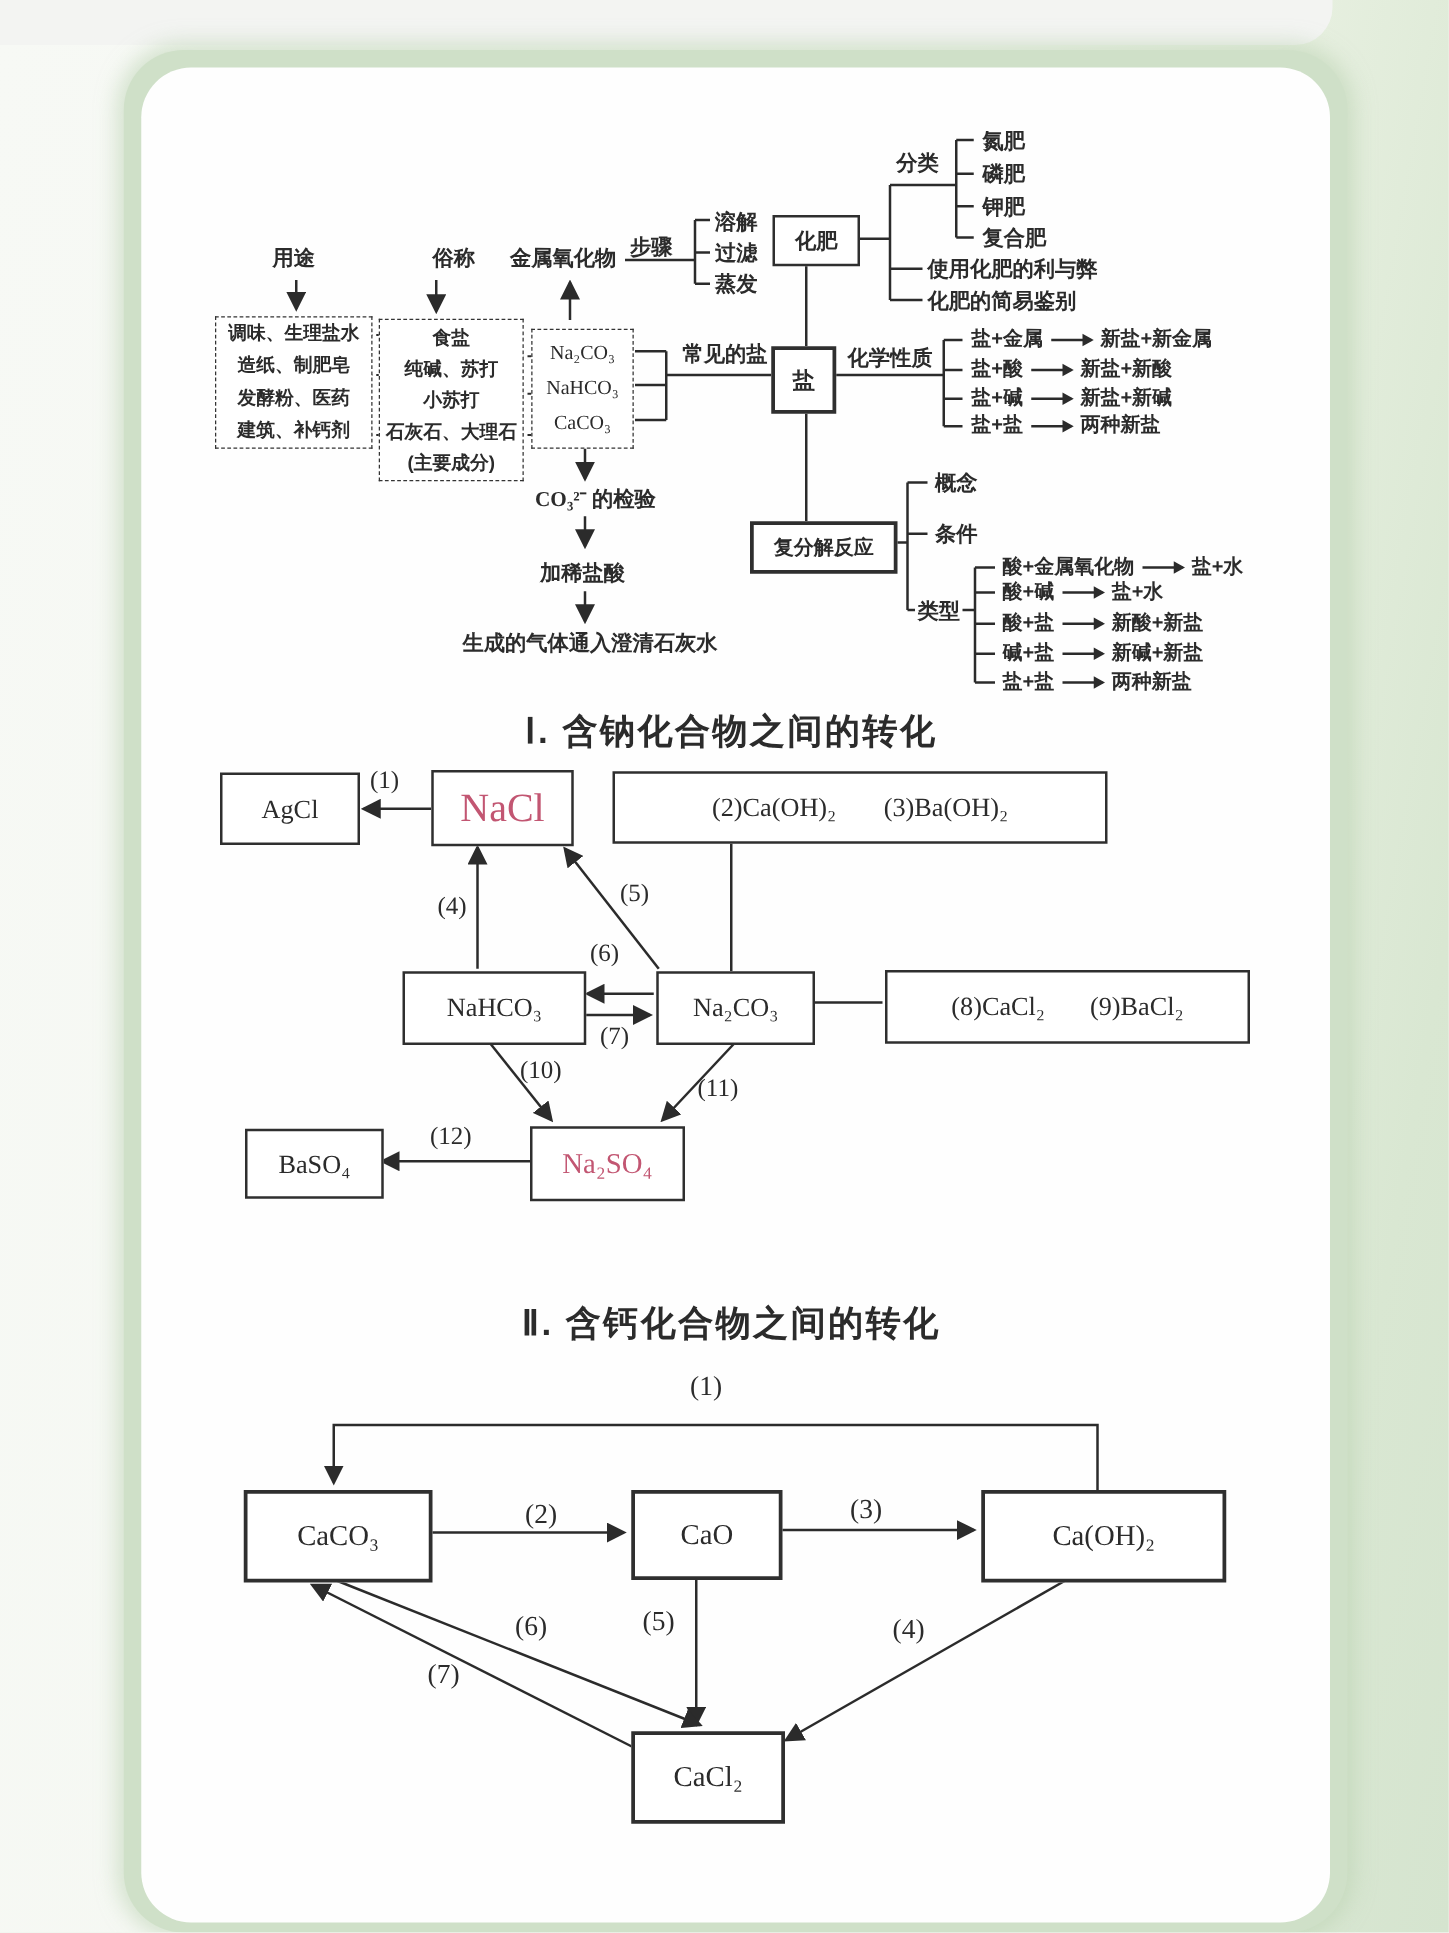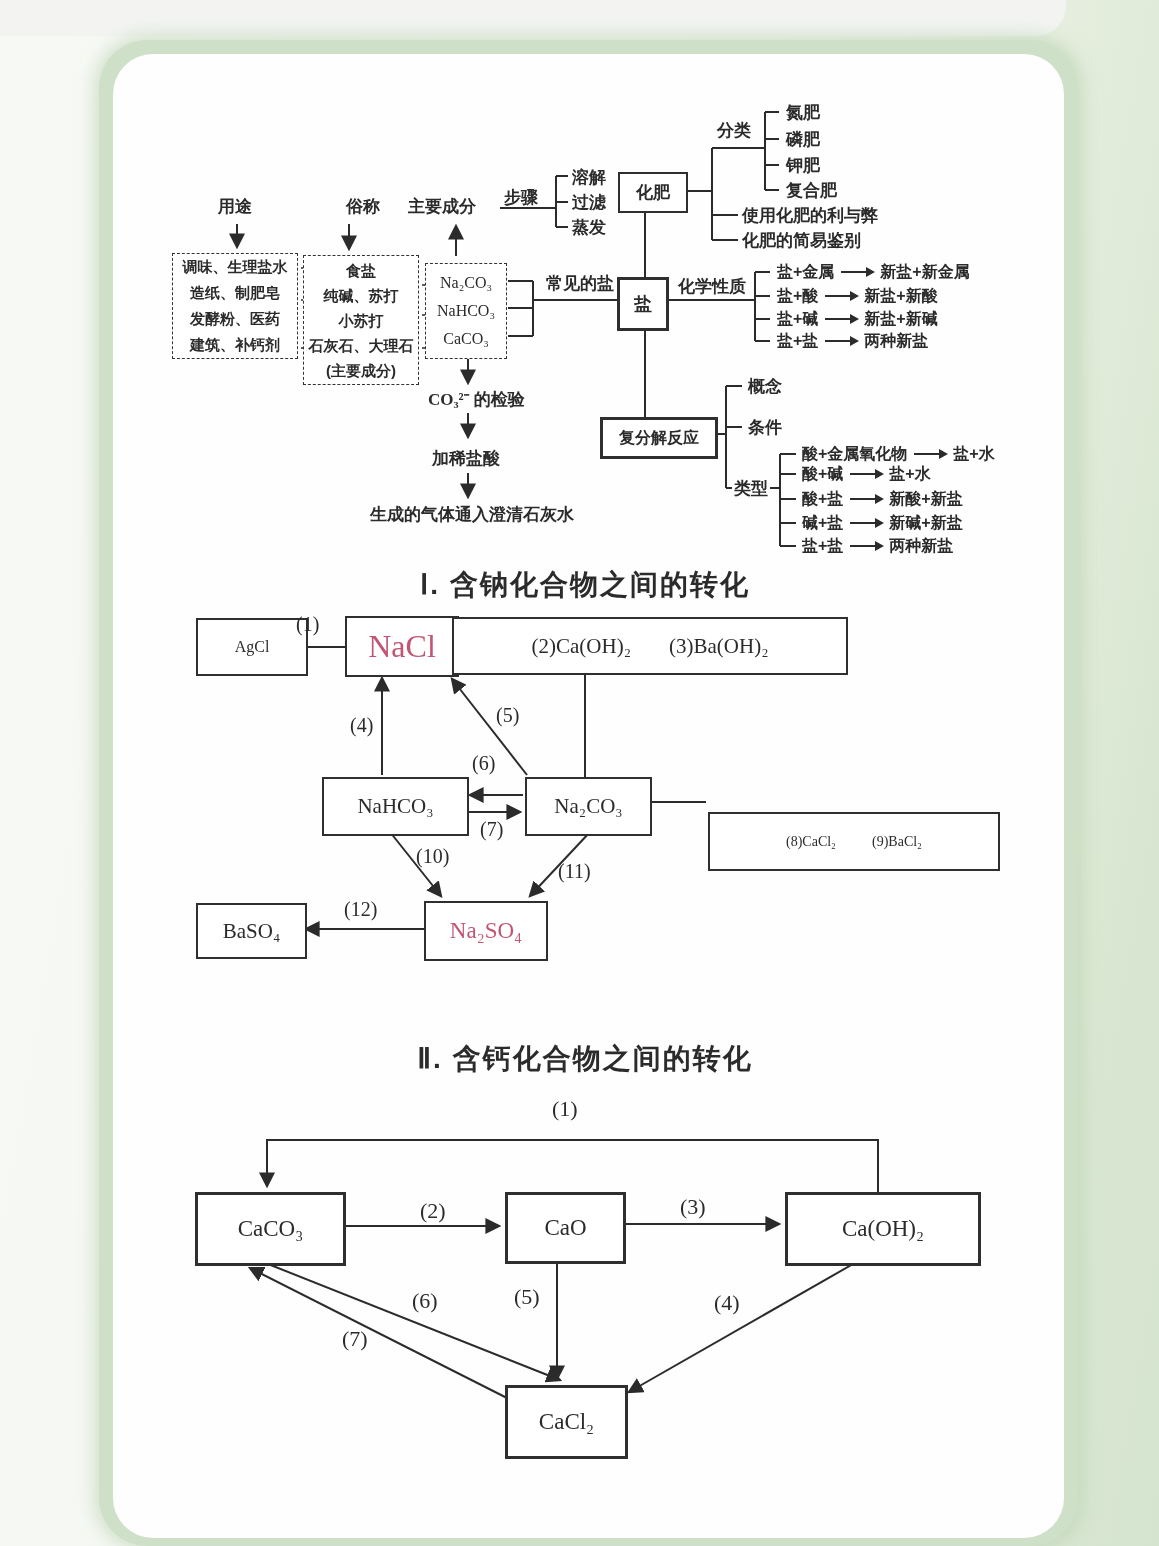--- a/index.html
+++ b/index.html
@@ -146,21 +146,21 @@
     <div>石灰石、大理石</div>
     <div>(主要成分)</div>
   </div>
 
   <div class="dbox formula" style="left:425px;top:263px;width:80px;height:94px;font-size:16px;line-height:28px;font-weight:400">
     <div>Na₂CO₃</div>
     <div>NaHCO₃</div>
     <div>CaCO₃</div>
   </div>
 
-  <div class="lbl" style="left:408px;top:197px">主要成分</div>
+  <div class="lbl" style="left:408px;top:197px">金属氧化物</div>
   <div class="lbl" style="left:504px;top:188px">步骤</div>
   <div class="lbl" style="left:572px;top:168px">溶解</div>
   <div class="lbl" style="left:572px;top:193px">过滤</div>
   <div class="lbl" style="left:572px;top:218px">蒸发</div>
 
   <div class="box" style="left:618px;top:172px;width:66px;height:37px;font-weight:700;font-size:17px">
     <span>化肥</span>
   </div>
   <div class="lbl" style="left:717px;top:121px">分类</div>
   <div class="lbl" style="left:786px;top:103px">氮肥</div>
@@ -229,37 +229,37 @@
     <span class="harrow"></span>
     <span>两种新盐</span>
   </div>
 
   <div class="lbl formula" style="left:428px;top:390px">CO₃²⁻ 的检验</div>
   <div class="lbl" style="left:432px;top:449px">加稀盐酸</div>
   <div class="lbl" style="left:370px;top:505px">生成的气体通入澄清石灰水</div>
 
   <div class="sec-title" style="left:585px;top:566px">Ⅰ. 含钠化合物之间的转化</div>
 
-  <div class="box formula" style="left:196px;top:618px;width:108px;height:54px;font-size:16px">
+  <div class="box formula" style="left:176px;top:618px;width:108px;height:54px;font-size:21px">
     <span>AgCl</span>
   </div>
   <div class="box formula pink" style="left:345px;top:616px;width:110px;height:57px;font-size:32px">
     <span>NaCl</span>
   </div>
-  <div class="box formula" style="left:452px;top:617px;width:392px;height:54px;font-size:21px">
+  <div class="box formula" style="left:490px;top:617px;width:392px;height:54px;font-size:21px">
     <span>(2)Ca(OH)₂</span>
     <span>(3)Ba(OH)₂</span>
   </div>
   <div class="box formula" style="left:322px;top:777px;width:143px;height:55px;font-size:21px">
     <span>NaHCO₃</span>
   </div>
   <div class="box formula" style="left:525px;top:777px;width:123px;height:55px;font-size:21px">
     <span>Na₂CO₃</span>
   </div>
-  <div class="box formula" style="left:708px;top:812px;width:288px;height:55px;font-size:14px;gap:36px">
+  <div class="box formula" style="left:708px;top:776px;width:288px;height:55px;font-size:21px;gap:36px">
     <span>(8)CaCl₂</span>
     <span>(9)BaCl₂</span>
   </div>
   <div class="box formula pink" style="left:424px;top:901px;width:120px;height:56px;font-size:23px">
     <span>Na₂SO₄</span>
   </div>
   <div class="box formula" style="left:196px;top:903px;width:107px;height:52px;font-size:21px">
     <span>BaSO₄</span>
   </div>
 

